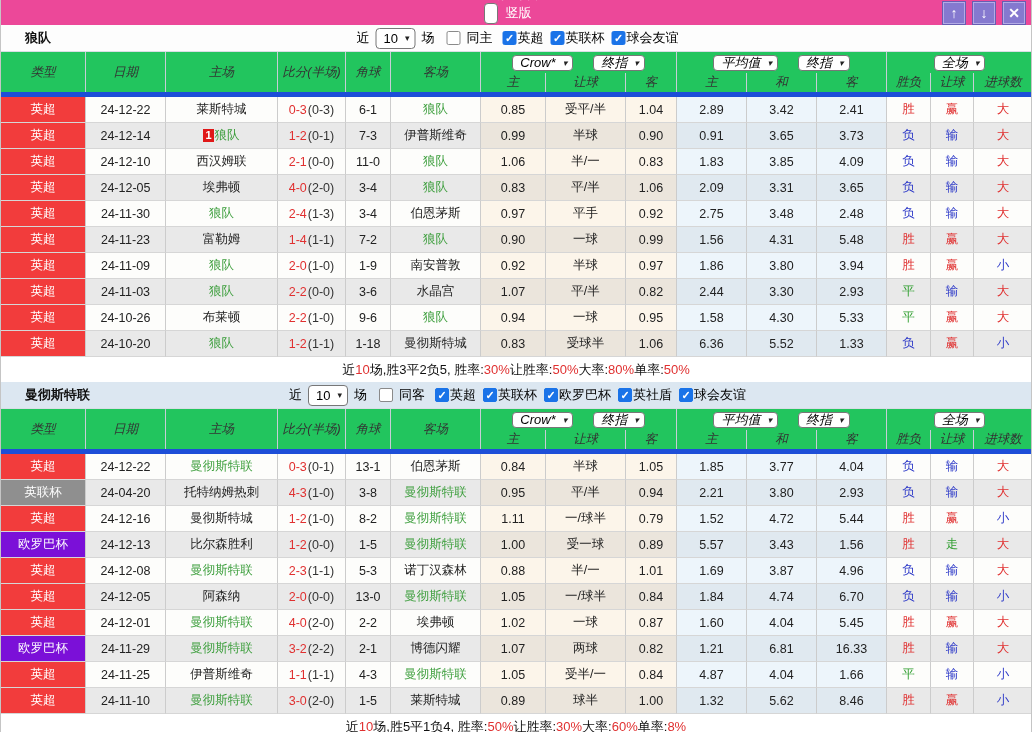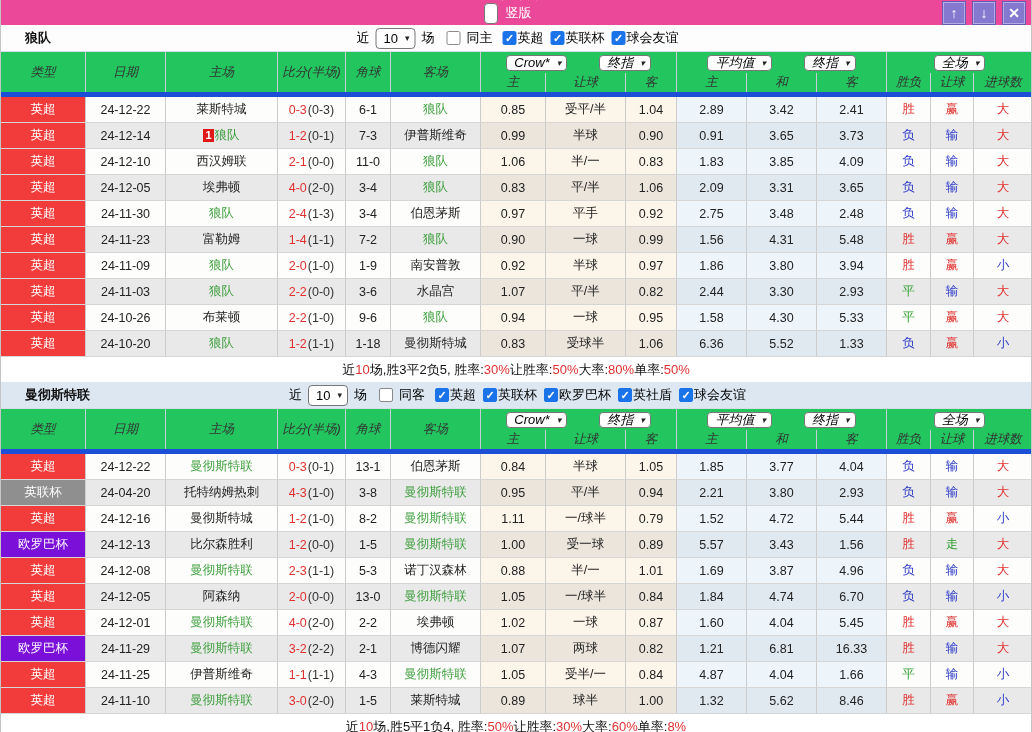--- a/index.html
+++ b/index.html
@@ -32,21 +32,21 @@
   .cb.on::after{content:"✓";color:#fff;font-size:11px;font-weight:bold;line-height:1;}
   .sel{display:inline-flex;align-items:center;background:#fff;border:1px solid #777;border-radius:4px;height:21px;padding:0 5px 0 7px;font-size:13px;color:#000;margin:0 3px;cursor:pointer;}
   .sel .arr{font-size:9px;margin-left:7px;color:#222;}
 
   
   .thead{display:grid;grid-template-columns:var(--cols);grid-template-rows:21px 19px;background:#22c55e;border-bottom:5px solid #1d4ed8;font-style:italic;}
   .th{display:flex;align-items:center;justify-content:center;font-size:12.5px;color:#333;border-right:1px solid #c6cdd6;}
   .th.leaf{grid-row:1/3;}
   .th.grp{grid-row:1;grid-column:span 3;}
   .th.sub{grid-row:2;}
-  .th .sel{height:16px;margin:0 16px;}
+  .th .sel{height:16px;margin:0 10px;}
 
   
   .tr{display:grid;grid-template-columns:var(--cols);height:26px;}
   .td{display:flex;align-items:center;justify-content:center;font-size:12.5px;color:#222;border-right:1px solid #ccc;border-bottom:1px solid #d6d6d6;overflow:hidden;white-space:nowrap;}
   .tr:nth-child(odd) .td{background:#fdfdfb;}
   .tr:nth-child(even) .td{background:#e9e9e9;}
   .tr:nth-child(odd) .td.crow{background:#fcf5ea;}
   .tr:nth-child(even) .td.crow{background:#ebe5dc;}
   .tr:nth-child(odd) .td.avg{background:#edf5fb;}
   .tr:nth-child(even) .td.avg{background:#e0e9f0;}

